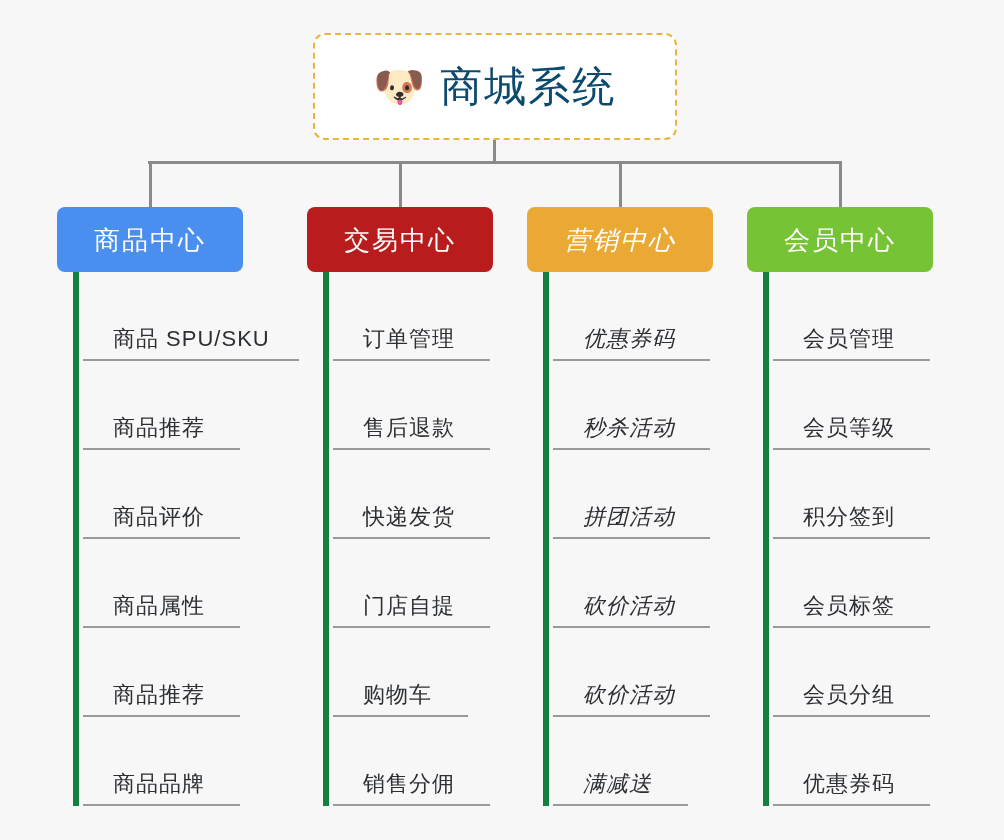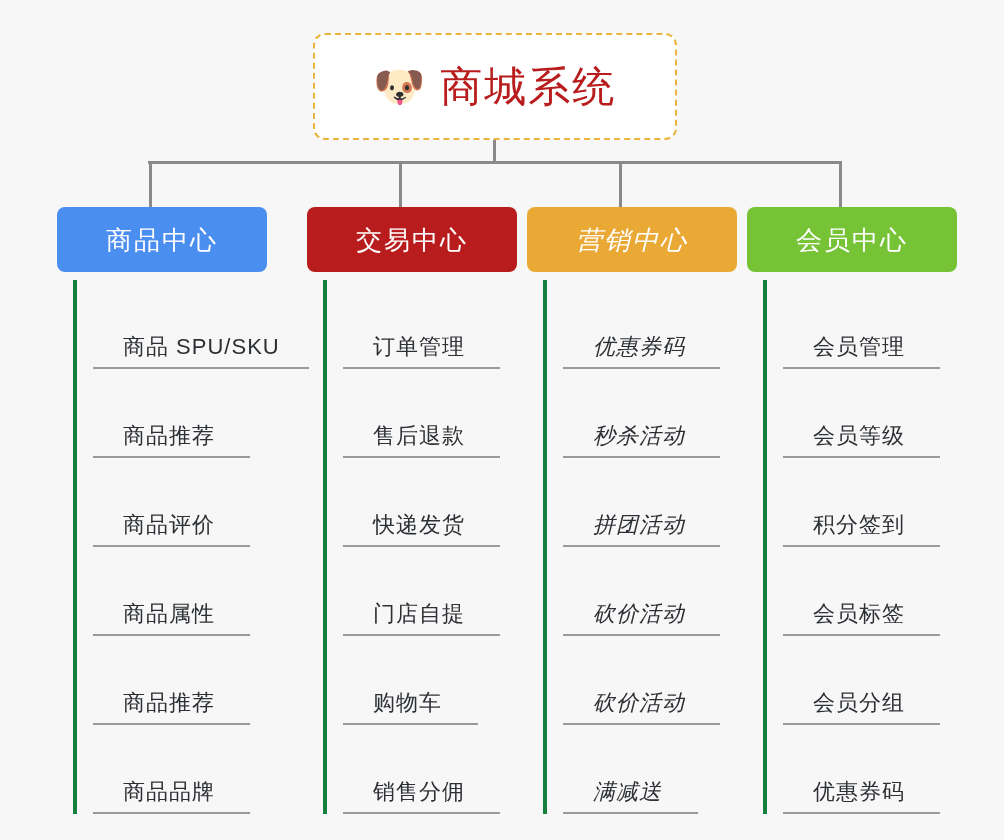--- a/index.html
+++ b/index.html
@@ -39,21 +39,21 @@
     gap: 14px;
   }
   .root-emoji {
     font-size: 42px;
     line-height: 1;
     display: block;
     filter: saturate(1.05);
   }
   .root-title {
     font-size: 42px;
-    color: #b91c1c;
+    color: #0c4a6e;
     letter-spacing: 2px;
     line-height: 1;
     white-space: nowrap;
   }
 
   
   .conn {
     position: absolute;
     background: #8a8a8a;
   }
@@ -75,38 +75,38 @@
     height: 46px;
   }
 
   
   .column {
     position: absolute;
     top: 207px;
     width: 186px;
   }
   .cat-box {
-    width: 210px;
+    width: 186px;
     height: 65px;
     box-sizing: border-box;
     border-radius: 8px;
     display: flex;
     align-items: center;
     justify-content: center;
     color: #ffffff;
     font-size: 26px;
     letter-spacing: 2px;
     line-height: 1;
   }
 
   .leaf-list {
     position: relative;
-    margin-top: 8px;
-    padding-left: 16px;
-    border-left: 4px solid #15803d;
+    margin-top: 0;
+    padding-left: 4px;
+    border-left: 6px solid #15803d;
     margin-left: 16px;
     width: 186px;
   }
   .leaf {
     position: relative;
     height: 89px;
     box-sizing: border-box;
     display: flex;
     align-items: flex-end;
     padding-left: 30px;

